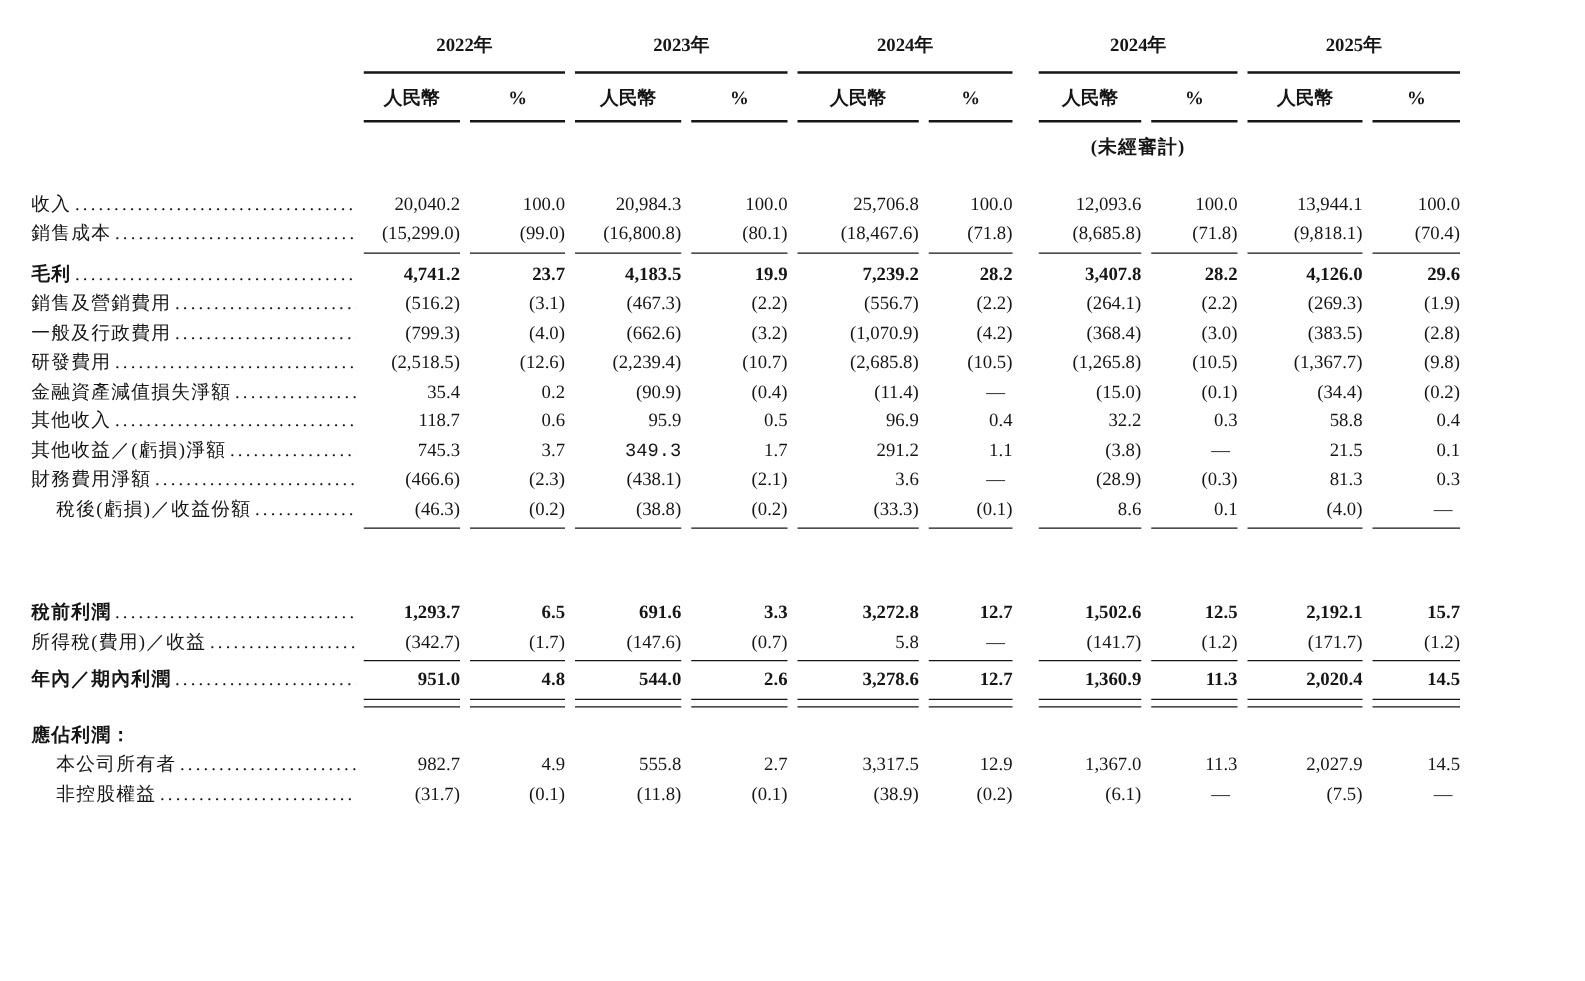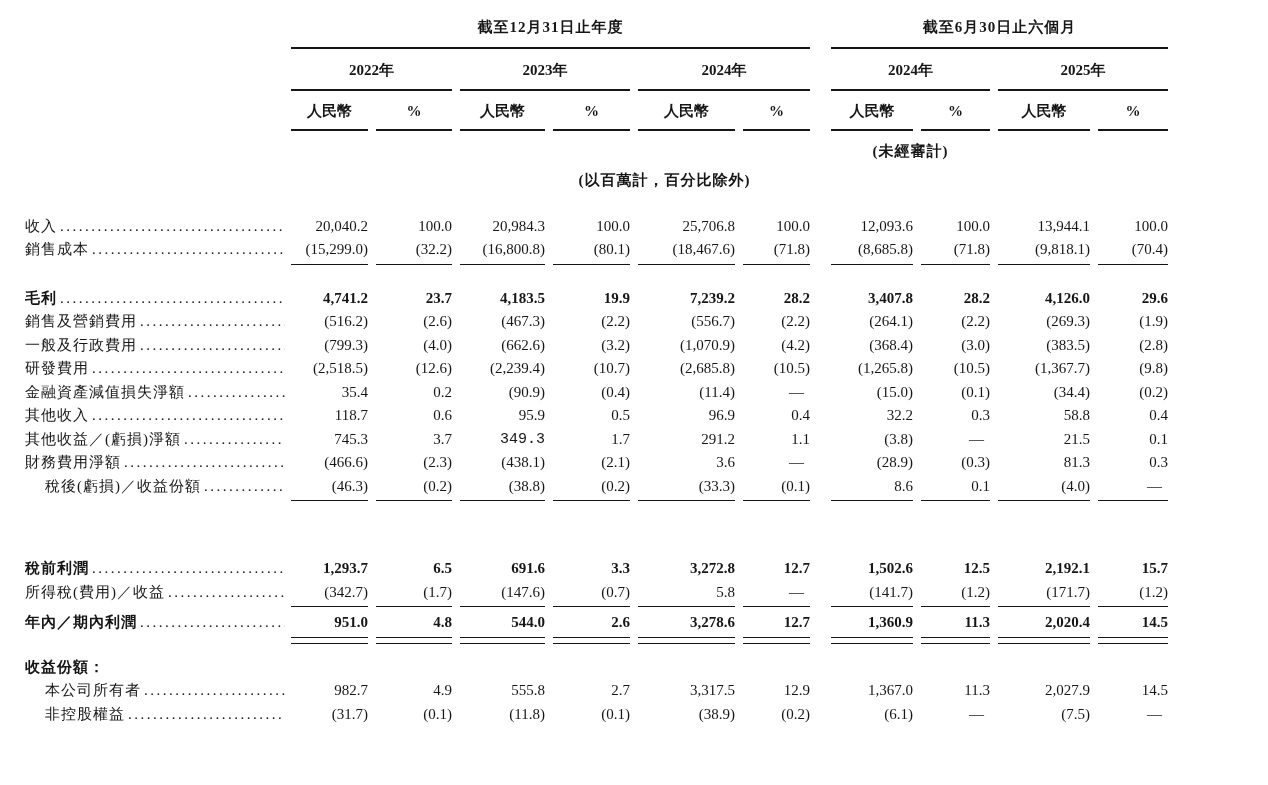--- a/index.html
+++ b/index.html
@@ -65,24 +65,20 @@
   .rule2::after {
     content: ""; position: absolute; left: 0; right: 0; bottom: -7px;
     border-top: 1.5px solid #161616;
   }
 </style>
 </head>
 <body>
 
 <div class="sheet">
 
-  <div class="trow">
-    <div class="hgroup g1">截至12月31日止年度</div>
-    <div class="hgroup g2">截至6月30日止六個月</div>
-  </div>
 
   <div class="trow">
     <div class="hyear y1">2022年</div>
     <div class="hyear y2">2023年</div>
     <div class="hyear y3">2024年</div>
     <div class="hyear y4">2024年</div>
     <div class="hyear y5">2025年</div>
   </div>
 
   <div class="trow">
@@ -95,48 +91,45 @@
     <div class="hsub c9">人民幣</div>
     <div class="hsub c10">%</div>
     <div class="hsub c11">人民幣</div>
     <div class="hsub c12">%</div>
   </div>
 
   <div class="trow">
     <div class="unaudited">(未經審計)</div>
   </div>
 
-  <div class="trow">
-    <div class="units">(以百萬計，百分比除外)</div>
-  </div>
 
   <div class="rows-host">
       <div class="trow">
         <div class="lcell">
           <span class="ltext">收入</span>
           <span class="dots"></span>
         </div>
         <div class="vcell" style="grid-column: 2;">20,040.2</div>
         <div class="vcell" style="grid-column: 3;">100.0</div>
         <div class="vcell" style="grid-column: 4;">20,984.3</div>
         <div class="vcell" style="grid-column: 5;">100.0</div>
         <div class="vcell" style="grid-column: 6;">25,706.8</div>
         <div class="vcell" style="grid-column: 7;">100.0</div>
         <div class="vcell" style="grid-column: 9;">12,093.6</div>
         <div class="vcell" style="grid-column: 10;">100.0</div>
         <div class="vcell" style="grid-column: 11;">13,944.1</div>
         <div class="vcell" style="grid-column: 12;">100.0</div>
       </div>
-      <div class="trow" style="margin-bottom: 22px;">
+      <div class="trow" style="margin-bottom: 6px;">
         <div class="lcell">
           <span class="ltext">銷售成本</span>
           <span class="dots"></span>
         </div>
         <div class="vcell rule" style="grid-column: 2;">(15,299.0)</div>
-        <div class="vcell rule" style="grid-column: 3;">(32.2)</div>
+        <div class="vcell rule" style="grid-column: 3;">(99.0)</div>
         <div class="vcell rule" style="grid-column: 4;">(16,800.8)</div>
         <div class="vcell rule" style="grid-column: 5;">(80.1)</div>
         <div class="vcell rule" style="grid-column: 6;">(18,467.6)</div>
         <div class="vcell rule" style="grid-column: 7;">(71.8)</div>
         <div class="vcell rule" style="grid-column: 9;">(8,685.8)</div>
         <div class="vcell rule" style="grid-column: 10;">(71.8)</div>
         <div class="vcell rule" style="grid-column: 11;">(9,818.1)</div>
         <div class="vcell rule" style="grid-column: 12;">(70.4)</div>
       </div>
       <div class="trow bold">
@@ -154,21 +147,21 @@
         <div class="vcell" style="grid-column: 10;">28.2</div>
         <div class="vcell" style="grid-column: 11;">4,126.0</div>
         <div class="vcell" style="grid-column: 12;">29.6</div>
       </div>
       <div class="trow">
         <div class="lcell">
           <span class="ltext">銷售及營銷費用</span>
           <span class="dots"></span>
         </div>
         <div class="vcell" style="grid-column: 2;">(516.2)</div>
-        <div class="vcell" style="grid-column: 3;">(2.6)</div>
+        <div class="vcell" style="grid-column: 3;">(3.1)</div>
         <div class="vcell" style="grid-column: 4;">(467.3)</div>
         <div class="vcell" style="grid-column: 5;">(2.2)</div>
         <div class="vcell" style="grid-column: 6;">(556.7)</div>
         <div class="vcell" style="grid-column: 7;">(2.2)</div>
         <div class="vcell" style="grid-column: 9;">(264.1)</div>
         <div class="vcell" style="grid-column: 10;">(2.2)</div>
         <div class="vcell" style="grid-column: 11;">(269.3)</div>
         <div class="vcell" style="grid-column: 12;">(1.9)</div>
       </div>
       <div class="trow">
@@ -326,21 +319,21 @@
         <div class="vcell rule rule2" style="grid-column: 5;">2.6</div>
         <div class="vcell rule rule2" style="grid-column: 6;">3,278.6</div>
         <div class="vcell rule rule2" style="grid-column: 7;">12.7</div>
         <div class="vcell rule rule2" style="grid-column: 9;">1,360.9</div>
         <div class="vcell rule rule2" style="grid-column: 10;">11.3</div>
         <div class="vcell rule rule2" style="grid-column: 11;">2,020.4</div>
         <div class="vcell rule rule2" style="grid-column: 12;">14.5</div>
       </div>
       <div class="trow bold">
         <div class="lcell">
-          <span class="ltext">收益份額：</span>
+          <span class="ltext">應佔利潤：</span>
         </div>
       </div>
       <div class="trow">
         <div class="lcell indent">
           <span class="ltext">本公司所有者</span>
           <span class="dots"></span>
         </div>
         <div class="vcell" style="grid-column: 2;">982.7</div>
         <div class="vcell" style="grid-column: 3;">4.9</div>
         <div class="vcell" style="grid-column: 4;">555.8</div>

